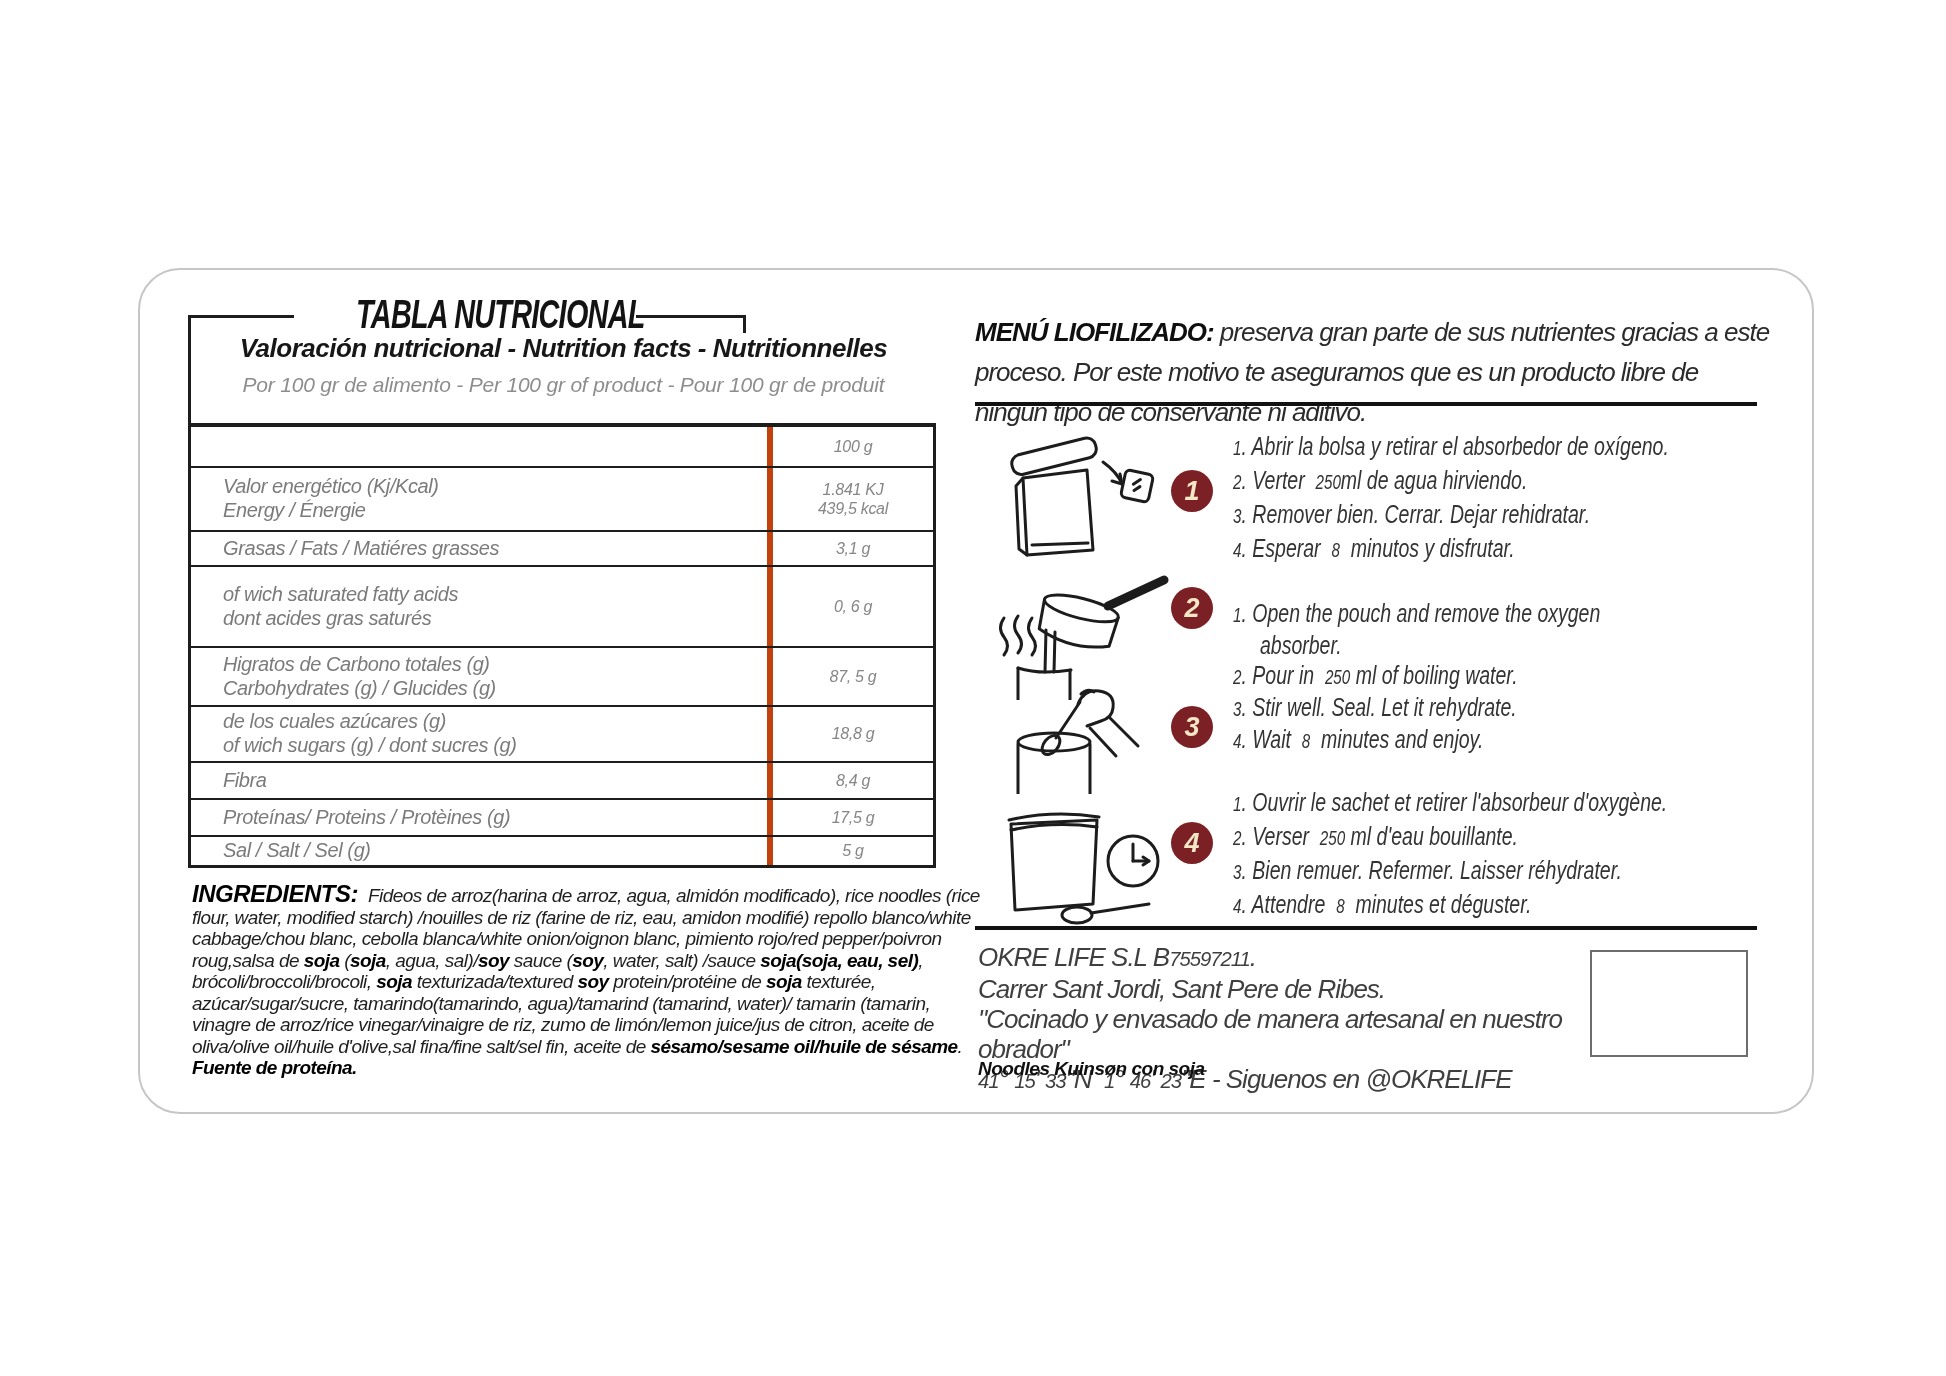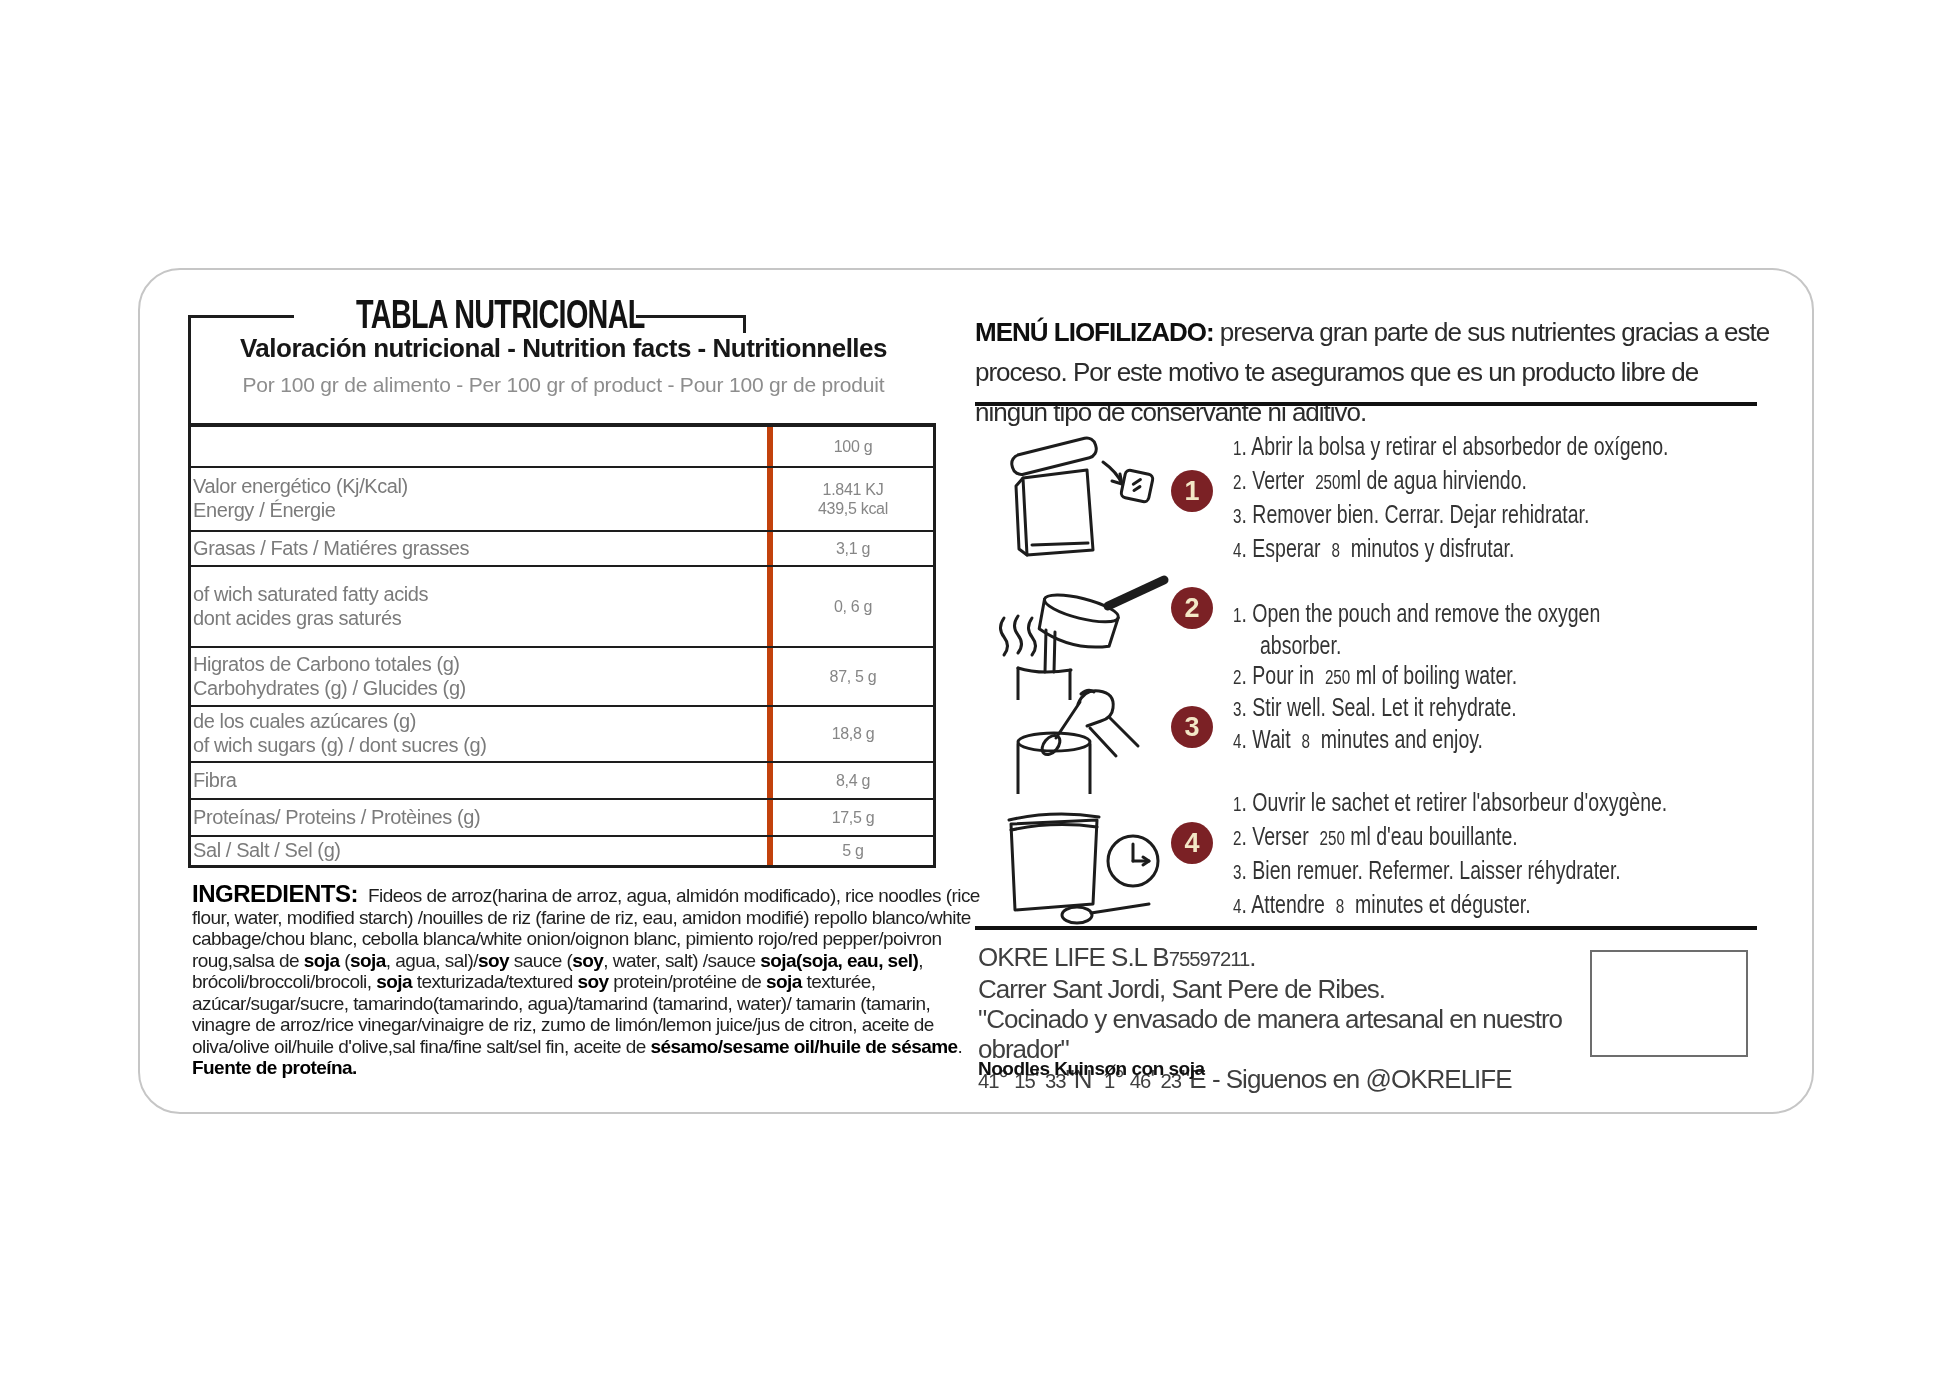--- a/index.html
+++ b/index.html
@@ -1,17 +1,17 @@
 <!DOCTYPE html>
 <html><head>
 <meta charset="utf-8">
 <style>
   html,body{margin:0;padding:0;background:#ffffff;}
   #page{position:relative;width:1946px;height:1376px;background:#fff;overflow:hidden;
-        font-family:"Liberation Sans", sans-serif;color:#1d1d1d;}
+        font-family:"Liberation Sans", sans-serif;color:#1d1d1d;font-style:italic;}
   .abs{position:absolute;}
 
   
   #card{left:138px;top:268px;width:1672px;height:842px;border:2px solid #c6c6c6;border-radius:42px;background:#fff;}
 
   
   #nutri-title{left:300px;top:292px;width:356px;text-align:center;font-size:40px;font-weight:900;color:#131313;white-space:nowrap;}
   #nutri-title span{display:inline-block;transform:scaleX(.72);transform-origin:center;letter-spacing:-1px;}
   .tline{background:#1d1d1d;height:3px;}
   #tline-left{left:188px;top:315px;width:106px;}
@@ -27,21 +27,21 @@
   .nrow + .nrow{border-top:2px solid #1d1d1d;}
   #nutri-table .nrow:nth-child(1){height:39px;}
   #nutri-table .nrow:nth-child(2){height:64px;}
   #nutri-table .nrow:nth-child(3){height:35px;gap:40px;}
   #nutri-table .nrow:nth-child(4){height:81px;}
   #nutri-table .nrow:nth-child(5){height:59px;}
   #nutri-table .nrow:nth-child(6){height:56px;}
   #nutri-table .nrow:nth-child(7){height:37px;}
   #nutri-table .nrow:nth-child(8){height:37px;}
   #nutri-table .nrow:nth-child(9){height:30px;}
-  .nlabel{flex:1;display:flex;flex-direction:column;justify-content:center;padding-left:2px;
+  .nlabel{flex:1;display:flex;flex-direction:column;justify-content:center;padding-left:32px;
           font-size:20px;line-height:1.18;color:#7b7b7b;letter-spacing:-.4px;}
   .nvalue{width:160px;border-left:6px solid #c2410c;display:flex;flex-direction:column;justify-content:center;align-items:center;
           font-size:16px;line-height:1.2;color:#868686;letter-spacing:-.3px;}
 
   
   #ingredients{left:192px;top:864px;width:792px;font-size:19px;line-height:21.5px;color:#1f1f1f;letter-spacing:-.55px;}
   .ing-head{font-weight:bold;font-size:24px;color:#000;letter-spacing:-.5px;margin-right:10px;}
   #ingredients .b{font-weight:bold;color:#000;}
 
   

